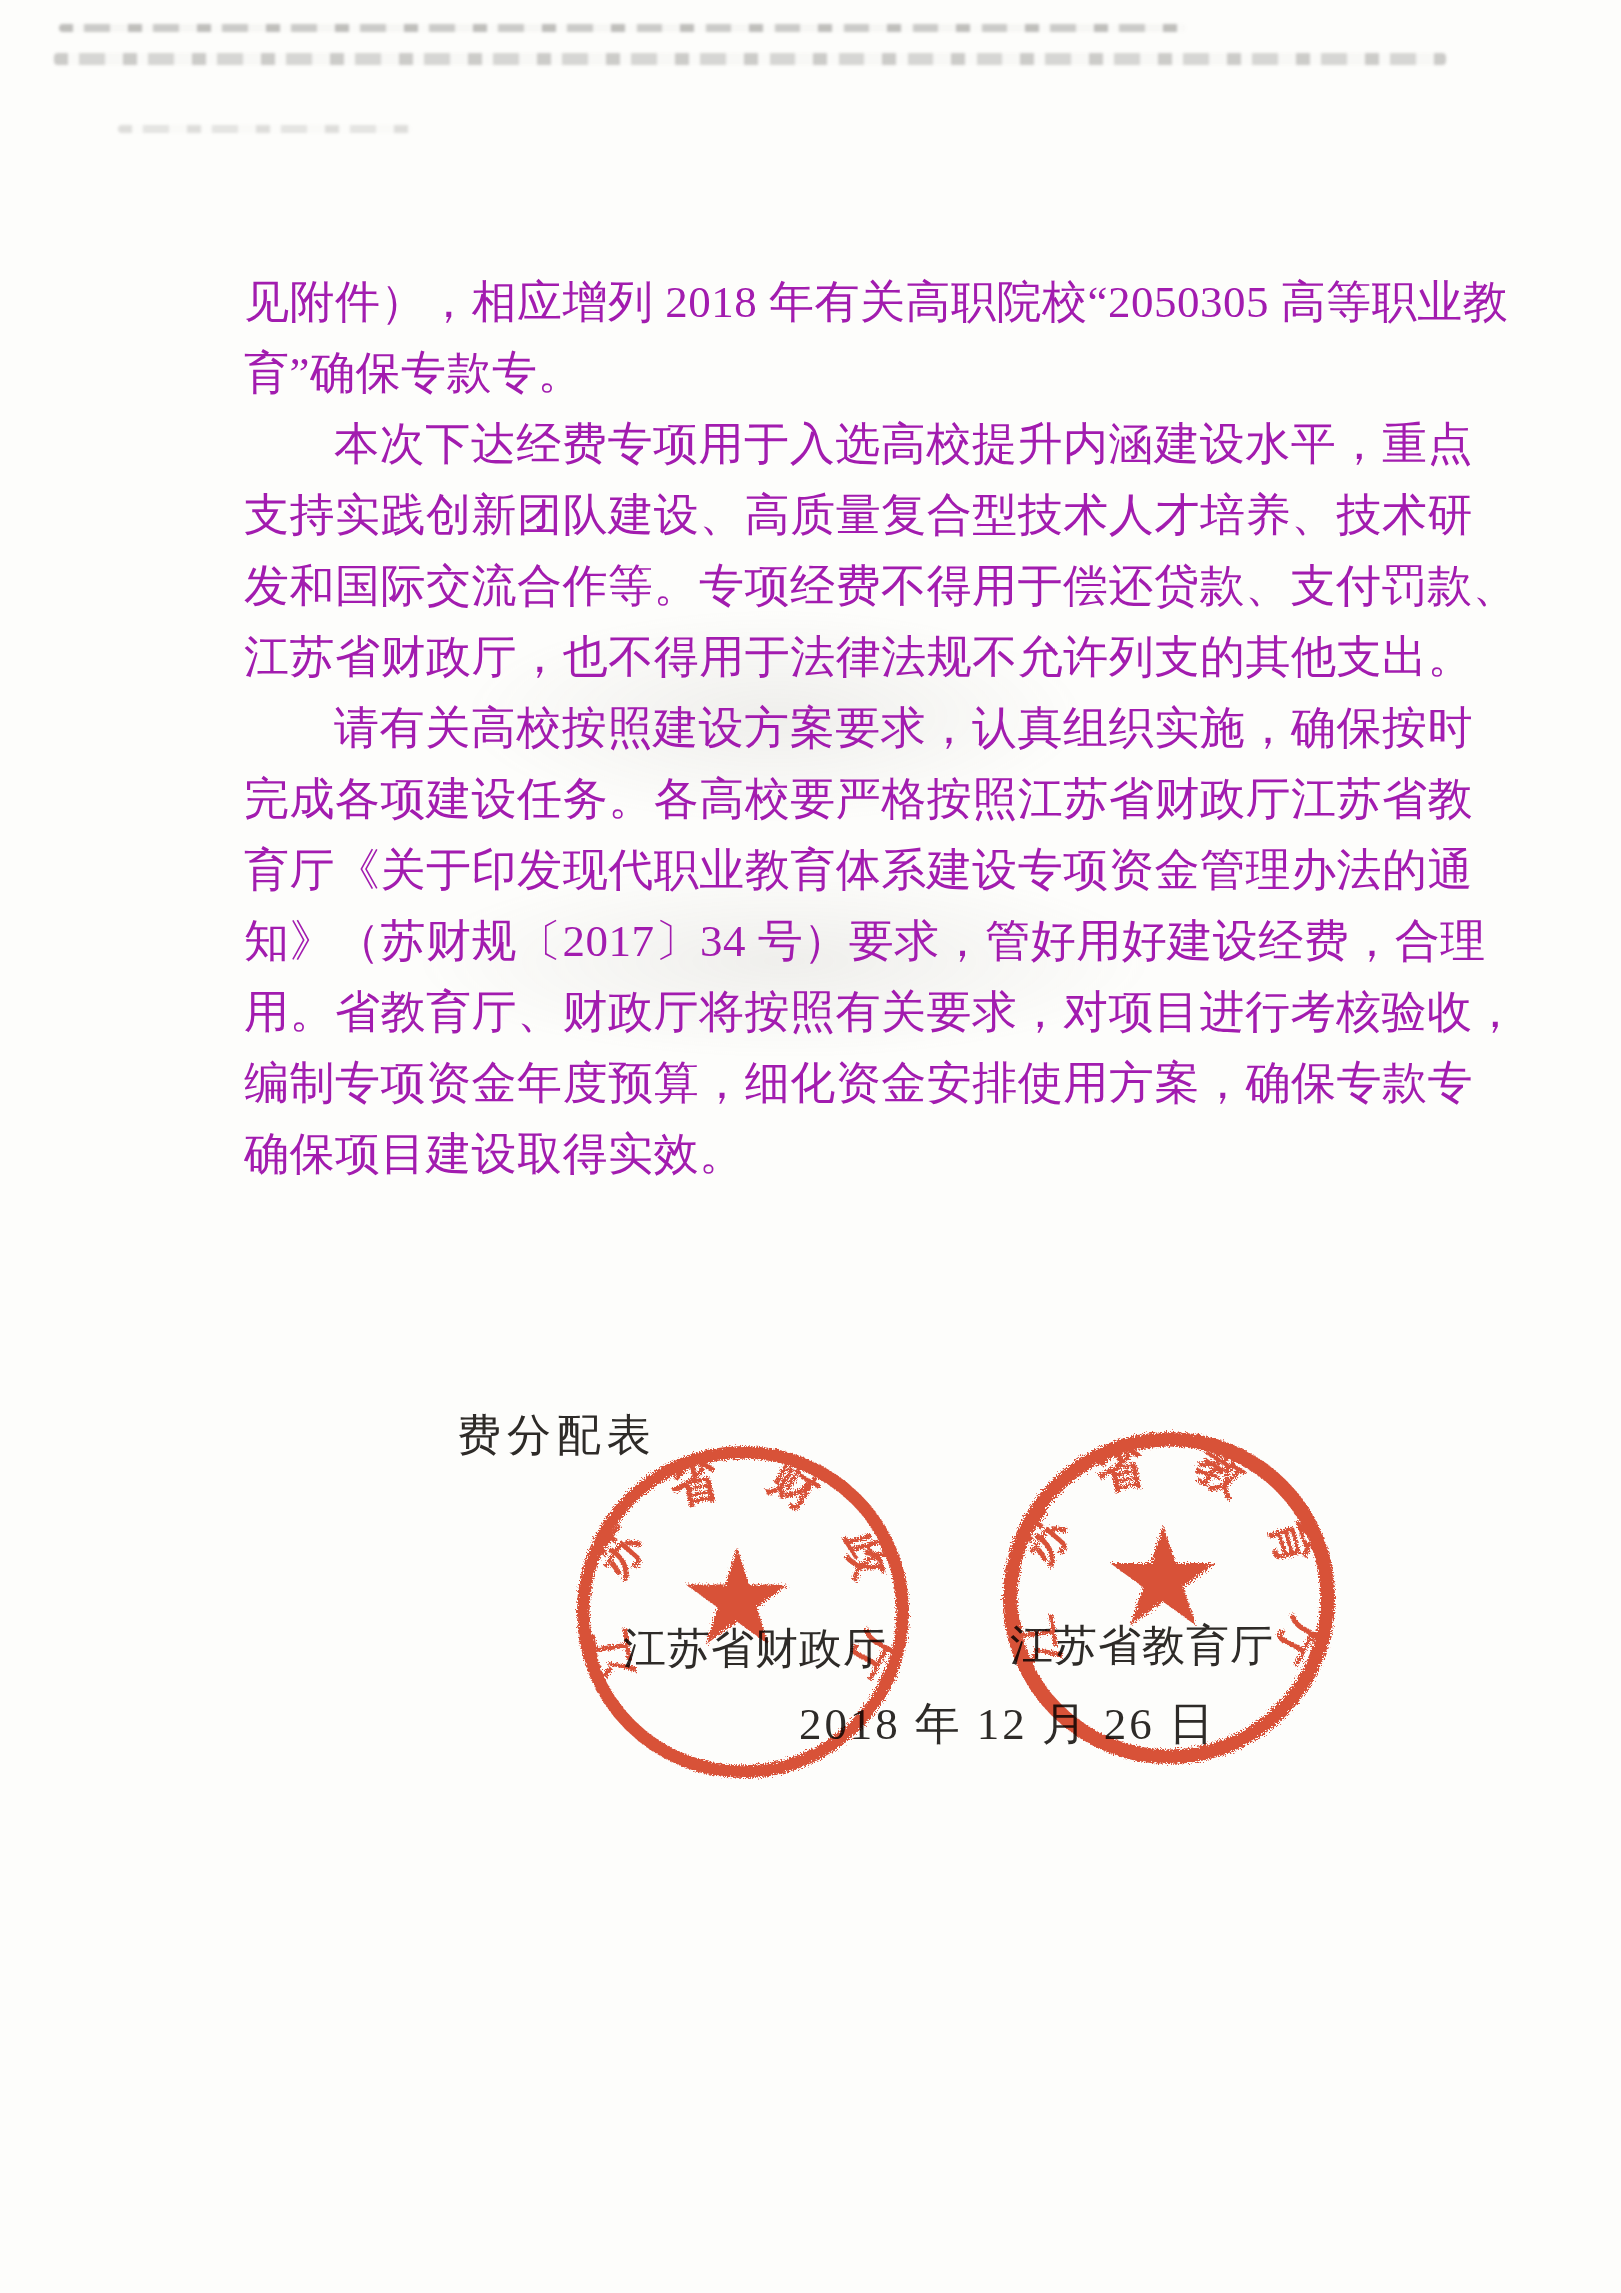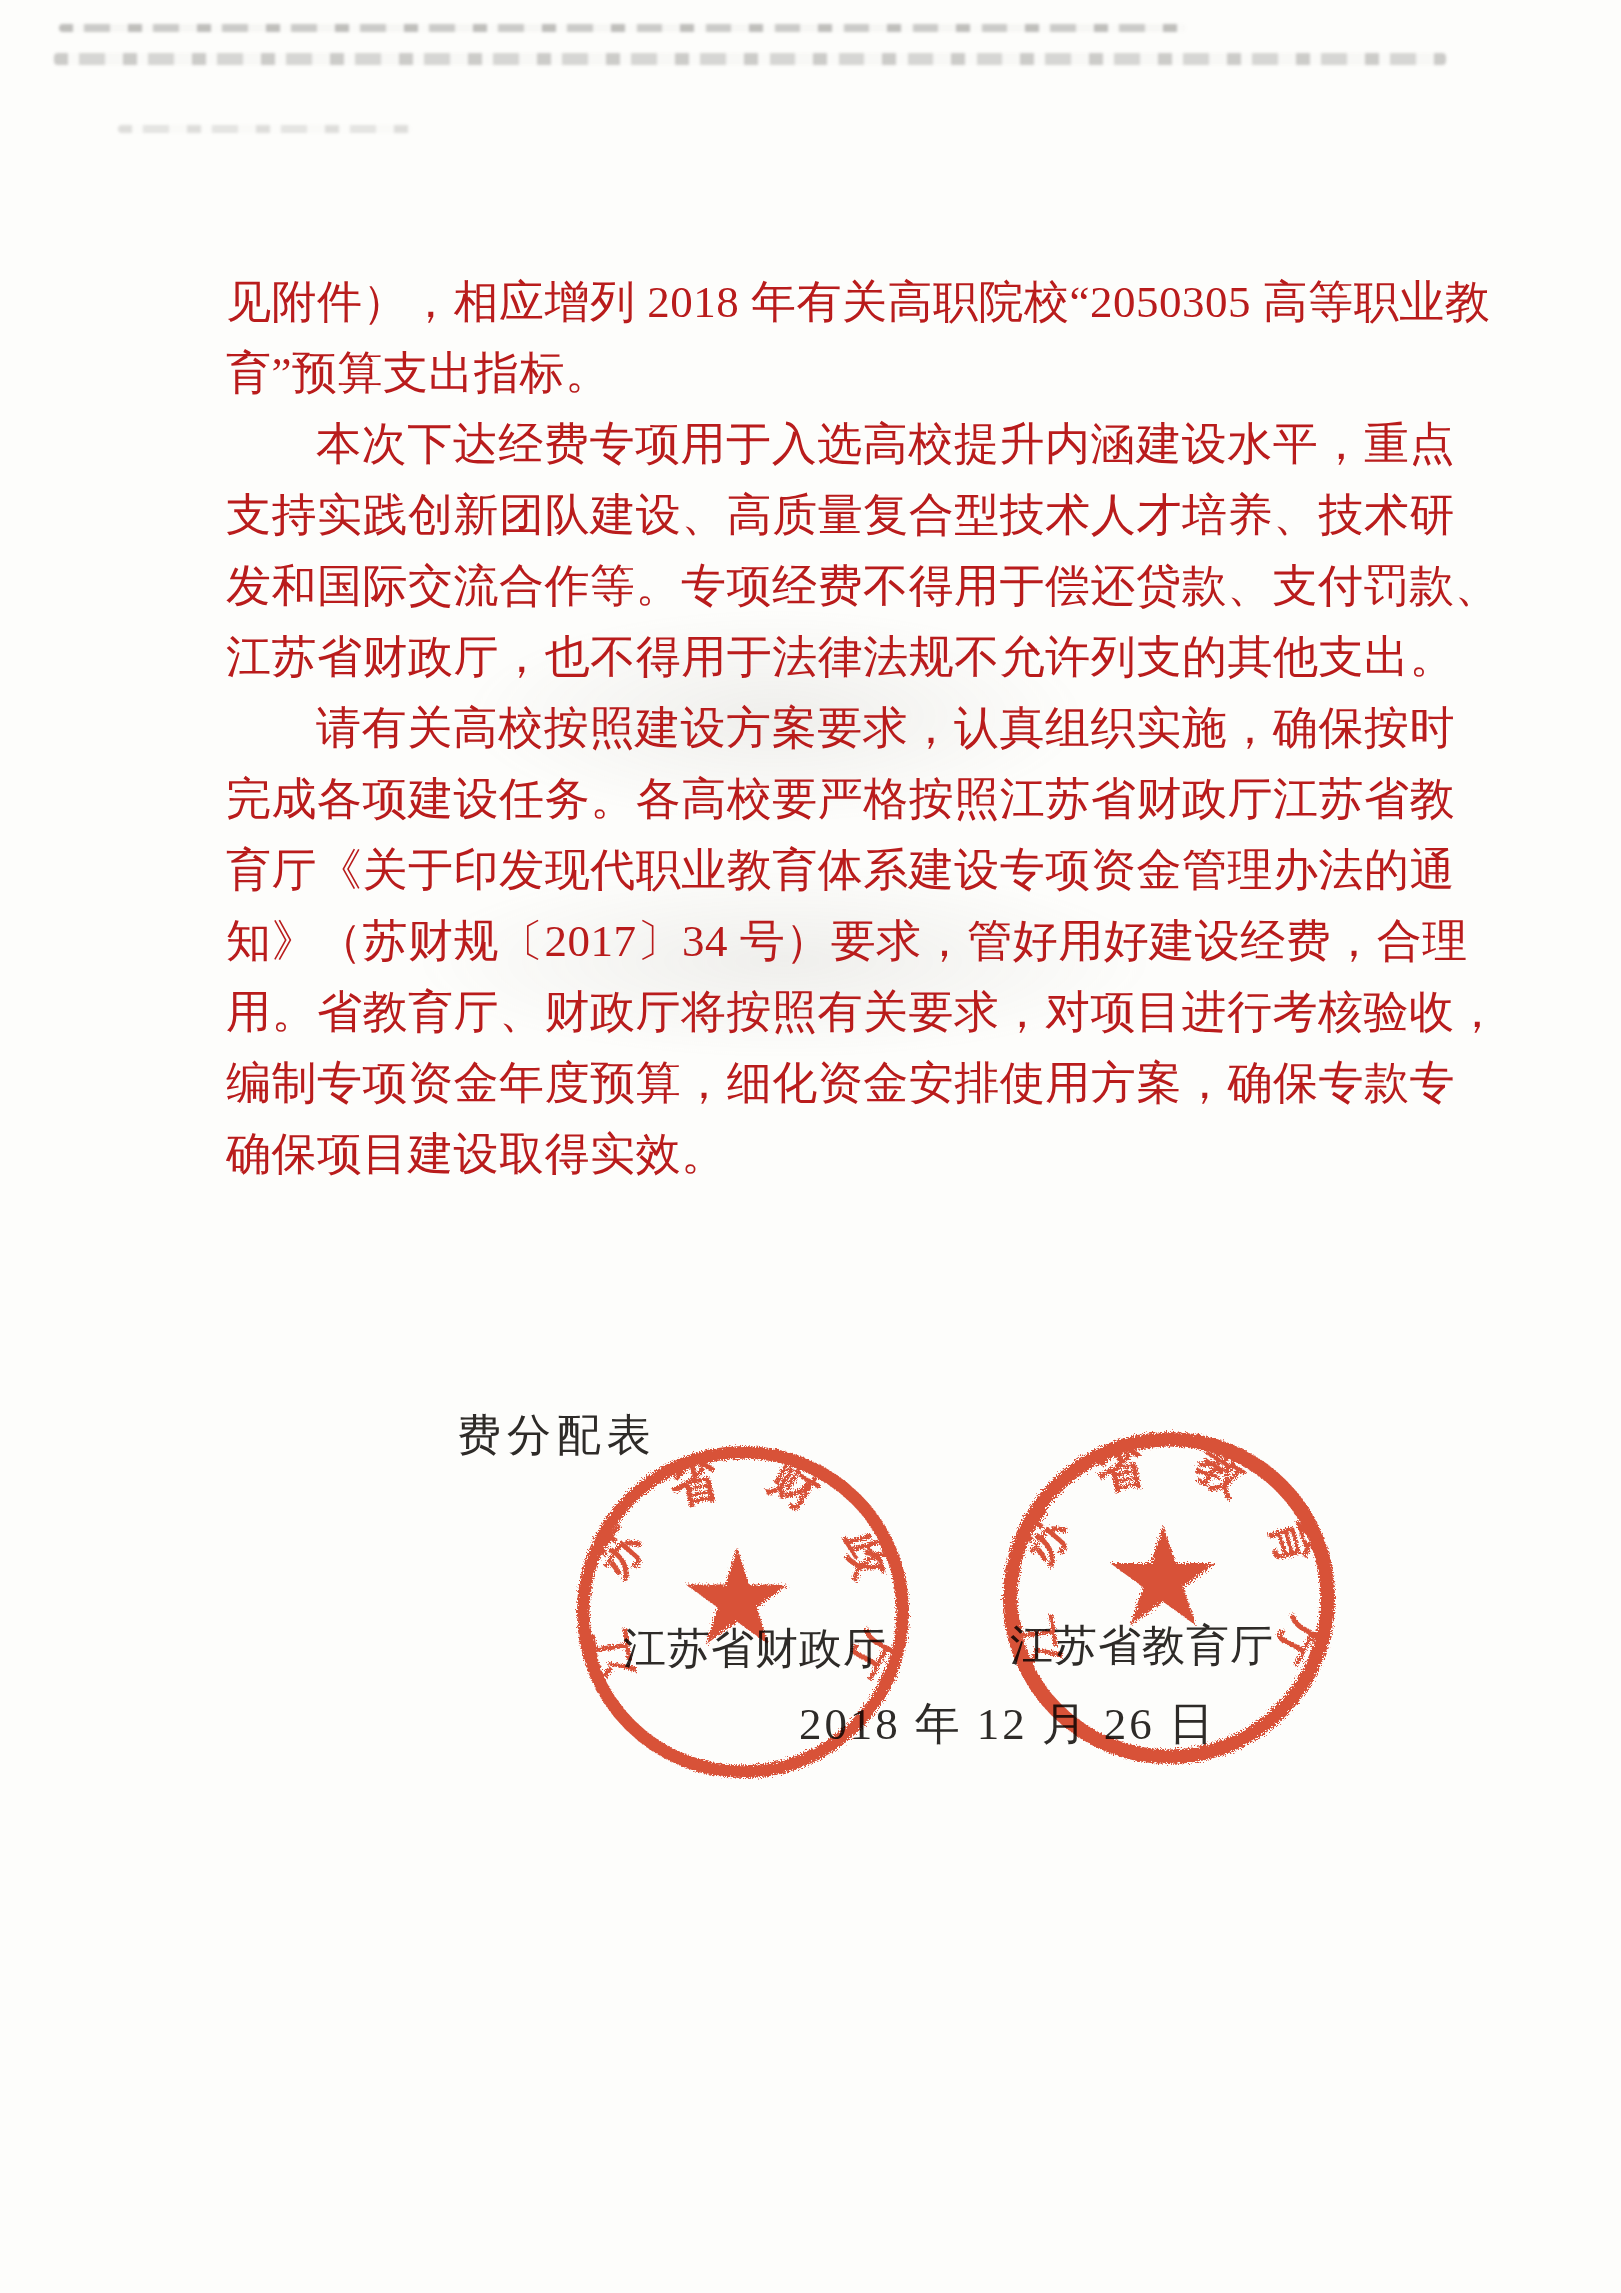--- a/index.html
+++ b/index.html
@@ -24,23 +24,23 @@
   .ghost {
     position: absolute;
     border-radius: 50%;
     background: radial-gradient(ellipse at center, rgba(120,115,108,0.10), rgba(120,115,108,0) 70%);
     filter: blur(2.9px);
   }
 
   
   .body-text {
     position: absolute;
-    left: 226px; top: 267px; width: 1229px;
+    left: 244px; top: 267px; width: 1229px;
     font-size: 45px; line-height: 71px;
-    color: #b91c1c;
+    color: #a21caf;
     letter-spacing: 0.5px;
   }
   .line { text-align: justify; text-align-last: justify; white-space: nowrap; }
   .line.short { text-align-last: left; }
   .line.indent { text-indent: 90px; }
 
   .attach-1 {
     position: absolute; left: 324px; top: 1329px;
     font-size: 45px; color: #2e2b28; letter-spacing: 1px; white-space: nowrap;
   }
@@ -78,21 +78,21 @@
 <div class="page">
 
   <div class="smudge" style="left:59px; top:23.5px; width:1127px; height:8.8px;"></div>
   <div class="smudge" style="left:54px; top:53px; width:1392px; height:11.8px; opacity:.8;"></div>
   <div class="smudge" style="left:118px; top:125px; width:294px; height:7.8px; opacity:.5;"></div>
   <div class="ghost" style="left:461px; top:608px; width:627px; height:216px;"></div>
   <div class="ghost" style="left:412px; top:863px; width:745px; height:196px;"></div>
 
   <div class="body-text">
     <div class="line">见附件），相应增列 2018 年有关高职院校“2050305 高等职业教</div>
-    <div class="line short">育”预算支出指标。</div>
+    <div class="line short">育”确保专款专。</div>
     <div class="line indent">本次下达经费专项用于入选高校提升内涵建设水平，重点</div>
     <div class="line">支持实践创新团队建设、高质量复合型技术人才培养、技术研</div>
     <div class="line">发和国际交流合作等。专项经费不得用于偿还贷款、支付罚款、</div>
     <div class="line">江苏省财政厅，也不得用于法律法规不允许列支的其他支出。</div>
     <div class="line indent">请有关高校按照建设方案要求，认真组织实施，确保按时</div>
     <div class="line">完成各项建设任务。各高校要严格按照江苏省财政厅江苏省教</div>
     <div class="line">育厅《关于印发现代职业教育体系建设专项资金管理办法的通</div>
     <div class="line">知》（苏财规〔2017〕34 号）要求，管好用好建设经费，合理</div>
     <div class="line">用。省教育厅、财政厅将按照有关要求，对项目进行考核验收，</div>
     <div class="line">编制专项资金年度预算，细化资金安排使用方案，确保专款专</div>

